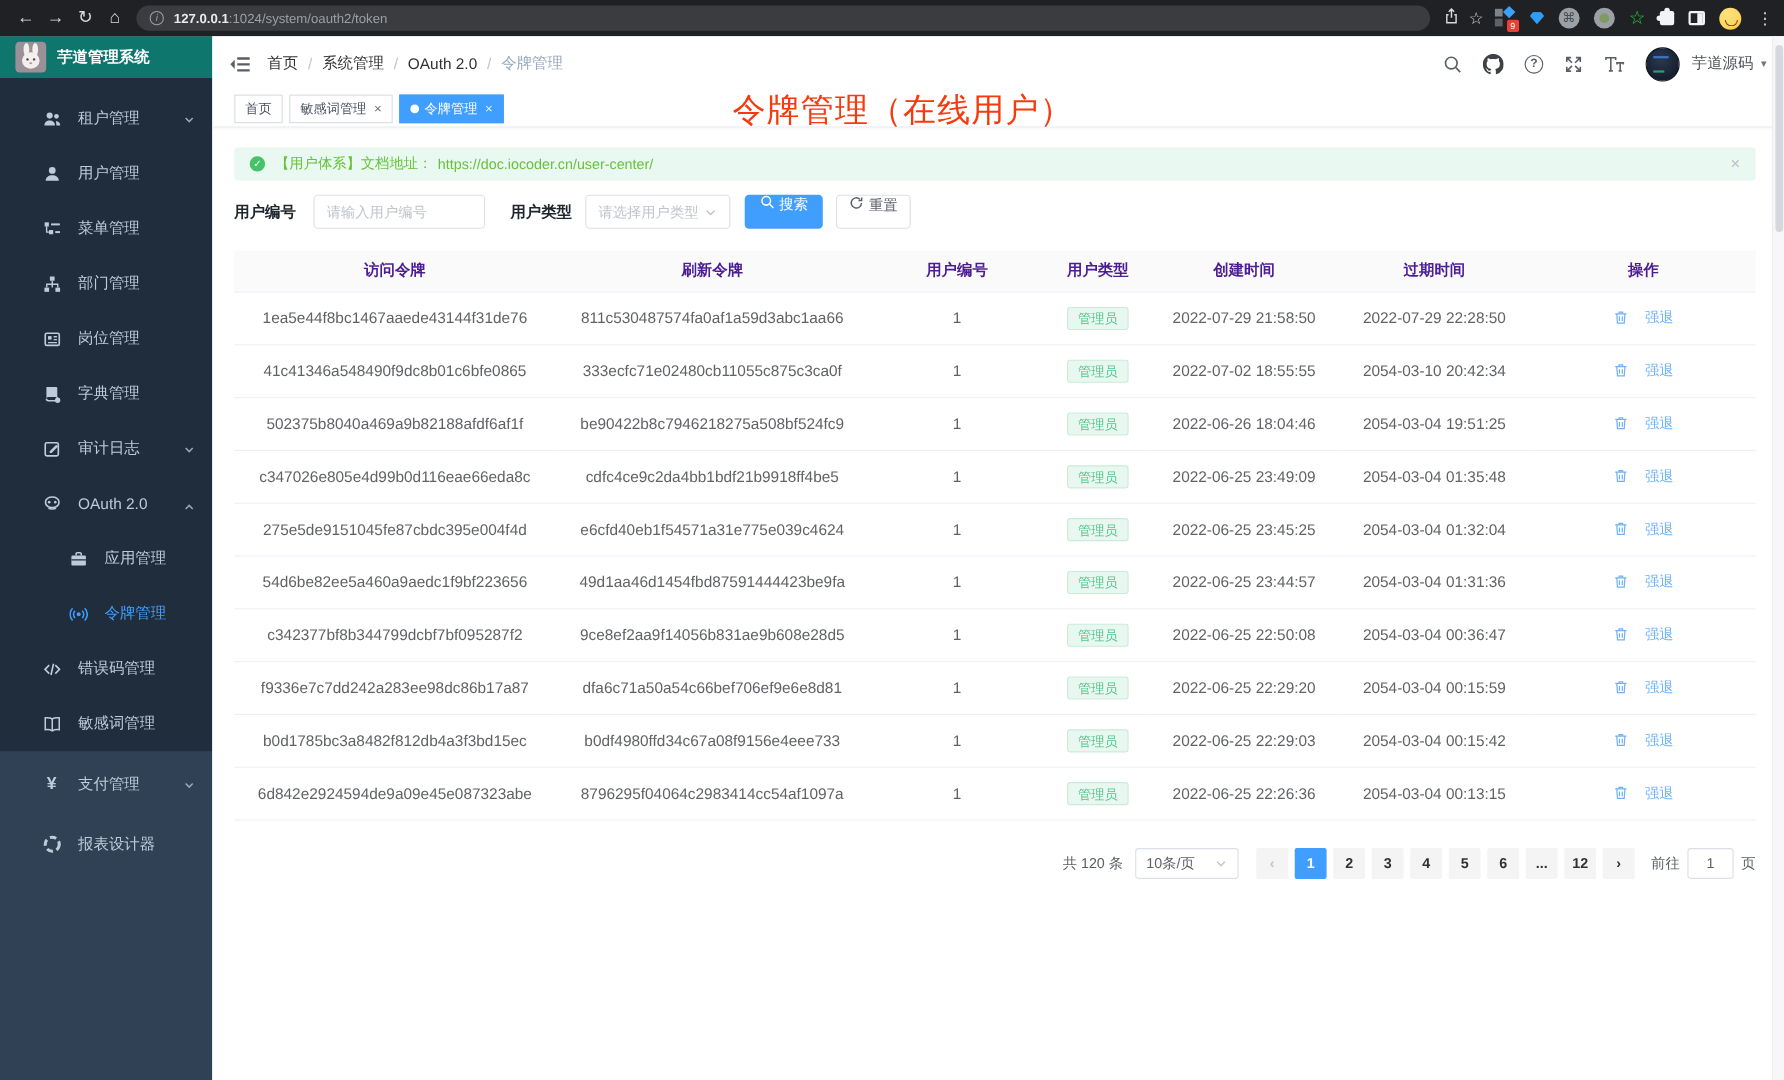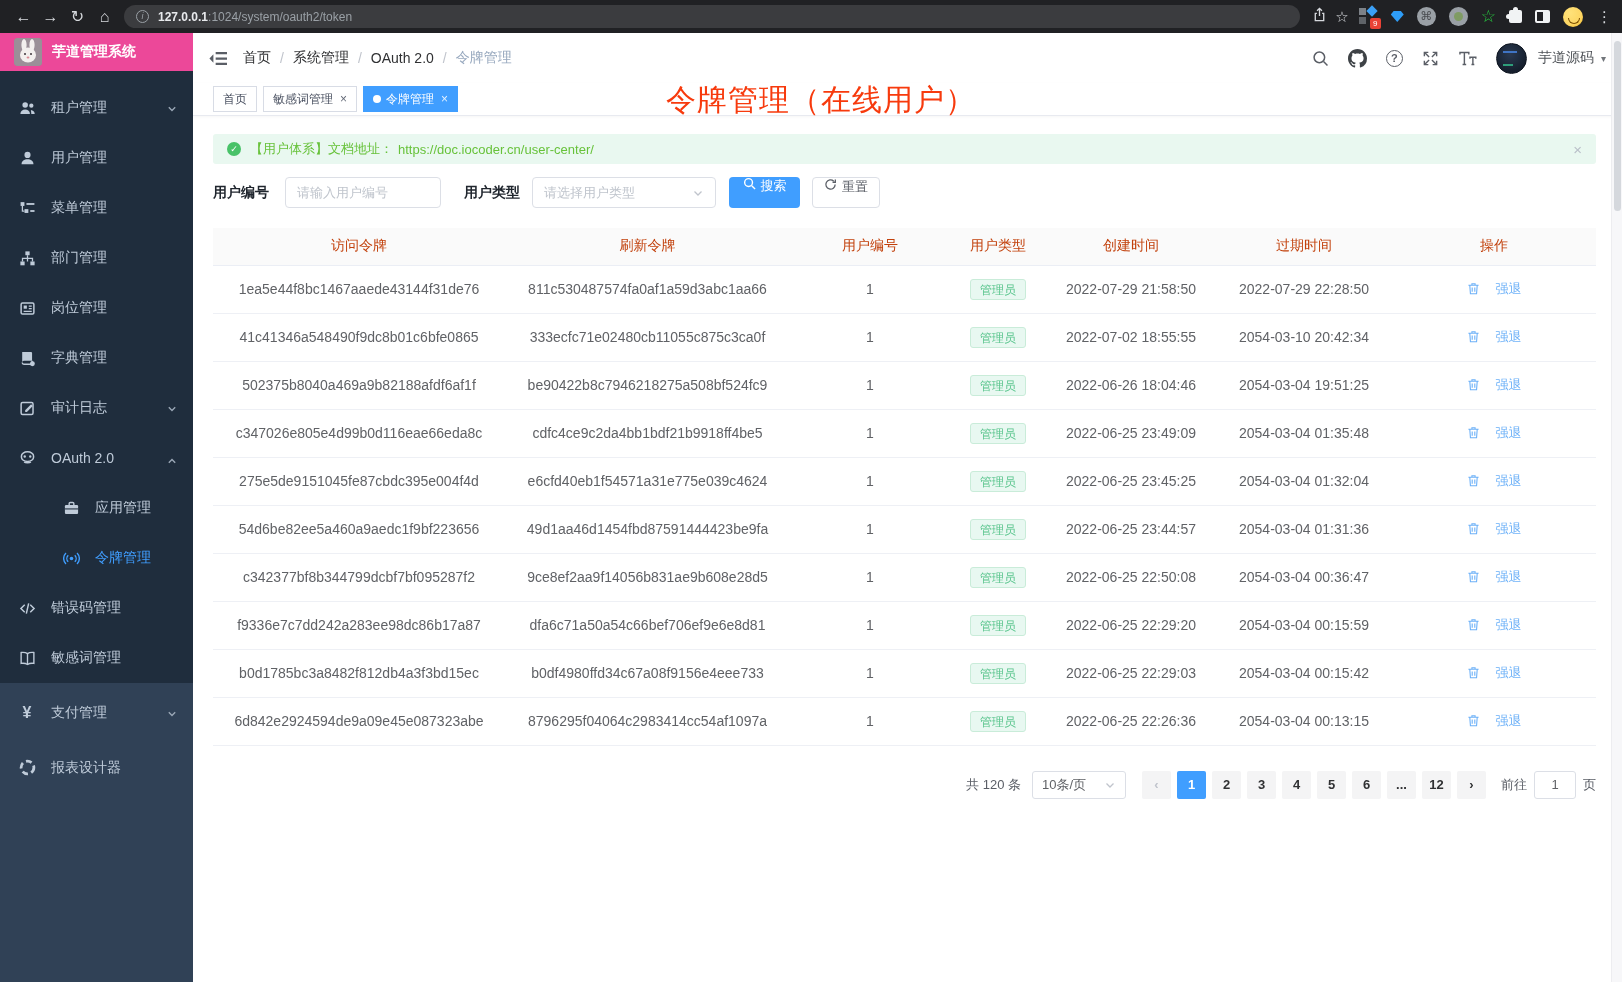--- a/index.html
+++ b/index.html
@@ -30,25 +30,25 @@
   .panel { width:15px; height:13px; border:2px solid #f1f3f4; border-radius:2px; position:relative; }
   .panel:after { content:""; position:absolute; right:0; top:0; bottom:0; width:5px; background:#f1f3f4; }
   .profile { width:20px; height:20px; border-radius:50%; background:radial-gradient(circle at 35% 30%, #ffe27a, #fdd663 60%, #f3b81d); position:relative; }
   .profile:after { content:""; position:absolute; left:5px; top:11px; width:10px; height:5px; border:1.6px solid #7a4f01; border-top:none; border-radius:0 0 9px 9px; }
   .bmenu { color:#d6d9dd; font-size:15px; margin-left:4px; cursor:pointer; }
   .star-ic { color:#d6d9dd; font-size:15px; cursor:pointer; margin-left:8px; }
 
   
   .app { display:flex; height:949px; }
   .sidebar { width:193px; flex-shrink:0; background:#304156; display:flex; flex-direction:column; overflow:hidden; }
-  .logo-bar { height:38px; background:#ec4899; display:flex; align-items:center; padding:0 14px; gap:10px; cursor:pointer; }
+  .logo-bar { height:38px; background:#0f766e; display:flex; align-items:center; padding:0 14px; gap:10px; cursor:pointer; }
   .logo-img { width:28px; height:28px; border-radius:4px; overflow:hidden; background:#8f8a95; flex-shrink:0; }
   .logo-title { color:#fff; font-size:14px; font-weight:bold; white-space:nowrap; }
   .menu-sub { background:#1f2d3d; padding-top:12px; }
-  .menu-item { height:50px; display:flex; align-items:center; padding-left:18px; position:relative; color:#bfcbd9; font-size:14px; cursor:pointer; }
+  .menu-item { height:50px; display:flex; align-items:center; padding-left:38px; position:relative; color:#bfcbd9; font-size:14px; cursor:pointer; }
   .menu-item .mi { width:18px; height:18px; margin-right:15px; display:inline-flex; align-items:center; justify-content:center; flex-shrink:0; }
   .menu-item .mi svg { display:block; }
   .menu-item.indent { padding-left:62px; }
   .menu-item.active { color:#409eff; }
   .menu-item .chev { position:absolute; right:15px; top:50%; margin-top:-6px; color:#9aa7b6; }
   .menu-item .chev.up { transform:rotate(180deg); }
   .menu-root { background:#304156; flex:1; padding-top:2px; }
   .menu-root .menu-item { height:55px; }
   .yen { font-size:16px; font-weight:bold; }
 
@@ -78,27 +78,27 @@
   .alert { height:30px; background:#e9f8f0; border-radius:3px; display:flex; align-items:center; padding:0 14px; }
   .alert-check { width:14px; height:14px; border-radius:50%; background:#48c268; color:#fff; font-size:9px; display:flex; align-items:center; justify-content:center; margin-right:9px; flex-shrink:0; }
   .alert-text { font-size:13px; color:#67c23a; }
   .alert-link { color:#67c23a; margin-left:5px; cursor:pointer; }
   .alert-close { margin-left:auto; color:#b9bfc8; font-size:15px; cursor:pointer; }
 
   .filters { margin-top:13px; display:flex; align-items:center; }
   .flabel { font-size:14px; font-weight:bold; color:#20262e; white-space:nowrap; }
   .finput { width:156px; height:31px; border:1px solid #dcdfe6; border-radius:4px; margin:0 23px 0 16px; padding:0 11px; font-size:13px; color:#606266; outline:none; }
   .finput::placeholder { color:#bfc4cc; }
-  .fselect { width:184px; height:31px; border:1px solid #dcdfe6; border-radius:4px; margin-left:12px; display:flex; align-items:center; justify-content:space-between; padding:0 11px; color:#bfc4cc; font-size:13px; cursor:pointer; }
+  .fselect { width:132px; height:31px; border:1px solid #dcdfe6; border-radius:4px; margin-left:12px; display:flex; align-items:center; justify-content:space-between; padding:0 11px; color:#bfc4cc; font-size:13px; cursor:pointer; }
   .btn { height:31px; border-radius:4px; display:inline-flex; align-items:flex-start; justify-content:center; gap:5px; font-size:13px; cursor:pointer; border:none; }
   .btn-search { width:71px; background:#409eff; color:#fff; margin-left:13px; }
   .btn-reset { width:68px; background:#fff; border:1px solid #dcdfe6; color:#5a5e66; margin-left:12px; }
 
   .tbl { margin-top:20px; width:100%; border-collapse:collapse; table-layout:fixed; }
-  .tbl th { height:37px; background:#fafafa; font-size:14px; font-weight:normal; color:#c2410c; border-bottom:1px solid #ebeef5; }
+  .tbl th { height:37px; background:#fafafa; font-size:14px; font-weight:bold; color:#4c1d95; border-bottom:1px solid #ebeef5; }
   .tbl td { height:48px; font-size:14px; color:#606266; border-bottom:1px solid #eef0f5; text-align:center; white-space:nowrap; overflow:hidden; }
   .badge { display:inline-block; height:21px; line-height:20px; padding:0 9px; background:#e8f8f1; border:1px solid #c9ecd9; color:#58c48c; font-size:12px; border-radius:3px; }
   .action { color:#6db1f8; font-size:13px; display:inline-flex; align-items:center; gap:16px; cursor:pointer; }
 
   .pagination { margin-top:25px; display:flex; align-items:center; justify-content:flex-end; font-size:13px; color:#5a5e66; }
   .ptotal { margin-right:11px; }
   .psize { width:94px; height:28px; border:1px solid #dcdfe6; border-radius:3px; display:flex; align-items:center; justify-content:space-between; padding:0 9px; margin-right:13px; color:#606266; cursor:pointer; }
   .pbtn, .page { min-width:29px; height:28px; background:#f4f4f5; border-radius:2px; display:inline-flex; align-items:center; justify-content:center; margin:0 3px; color:#303133; font-weight:bold; font-size:13px; cursor:pointer; padding:0 4px; }
   .pbtn.disabled { color:#c0c4cc; }
   .page.active { background:#409eff; color:#fff; }

